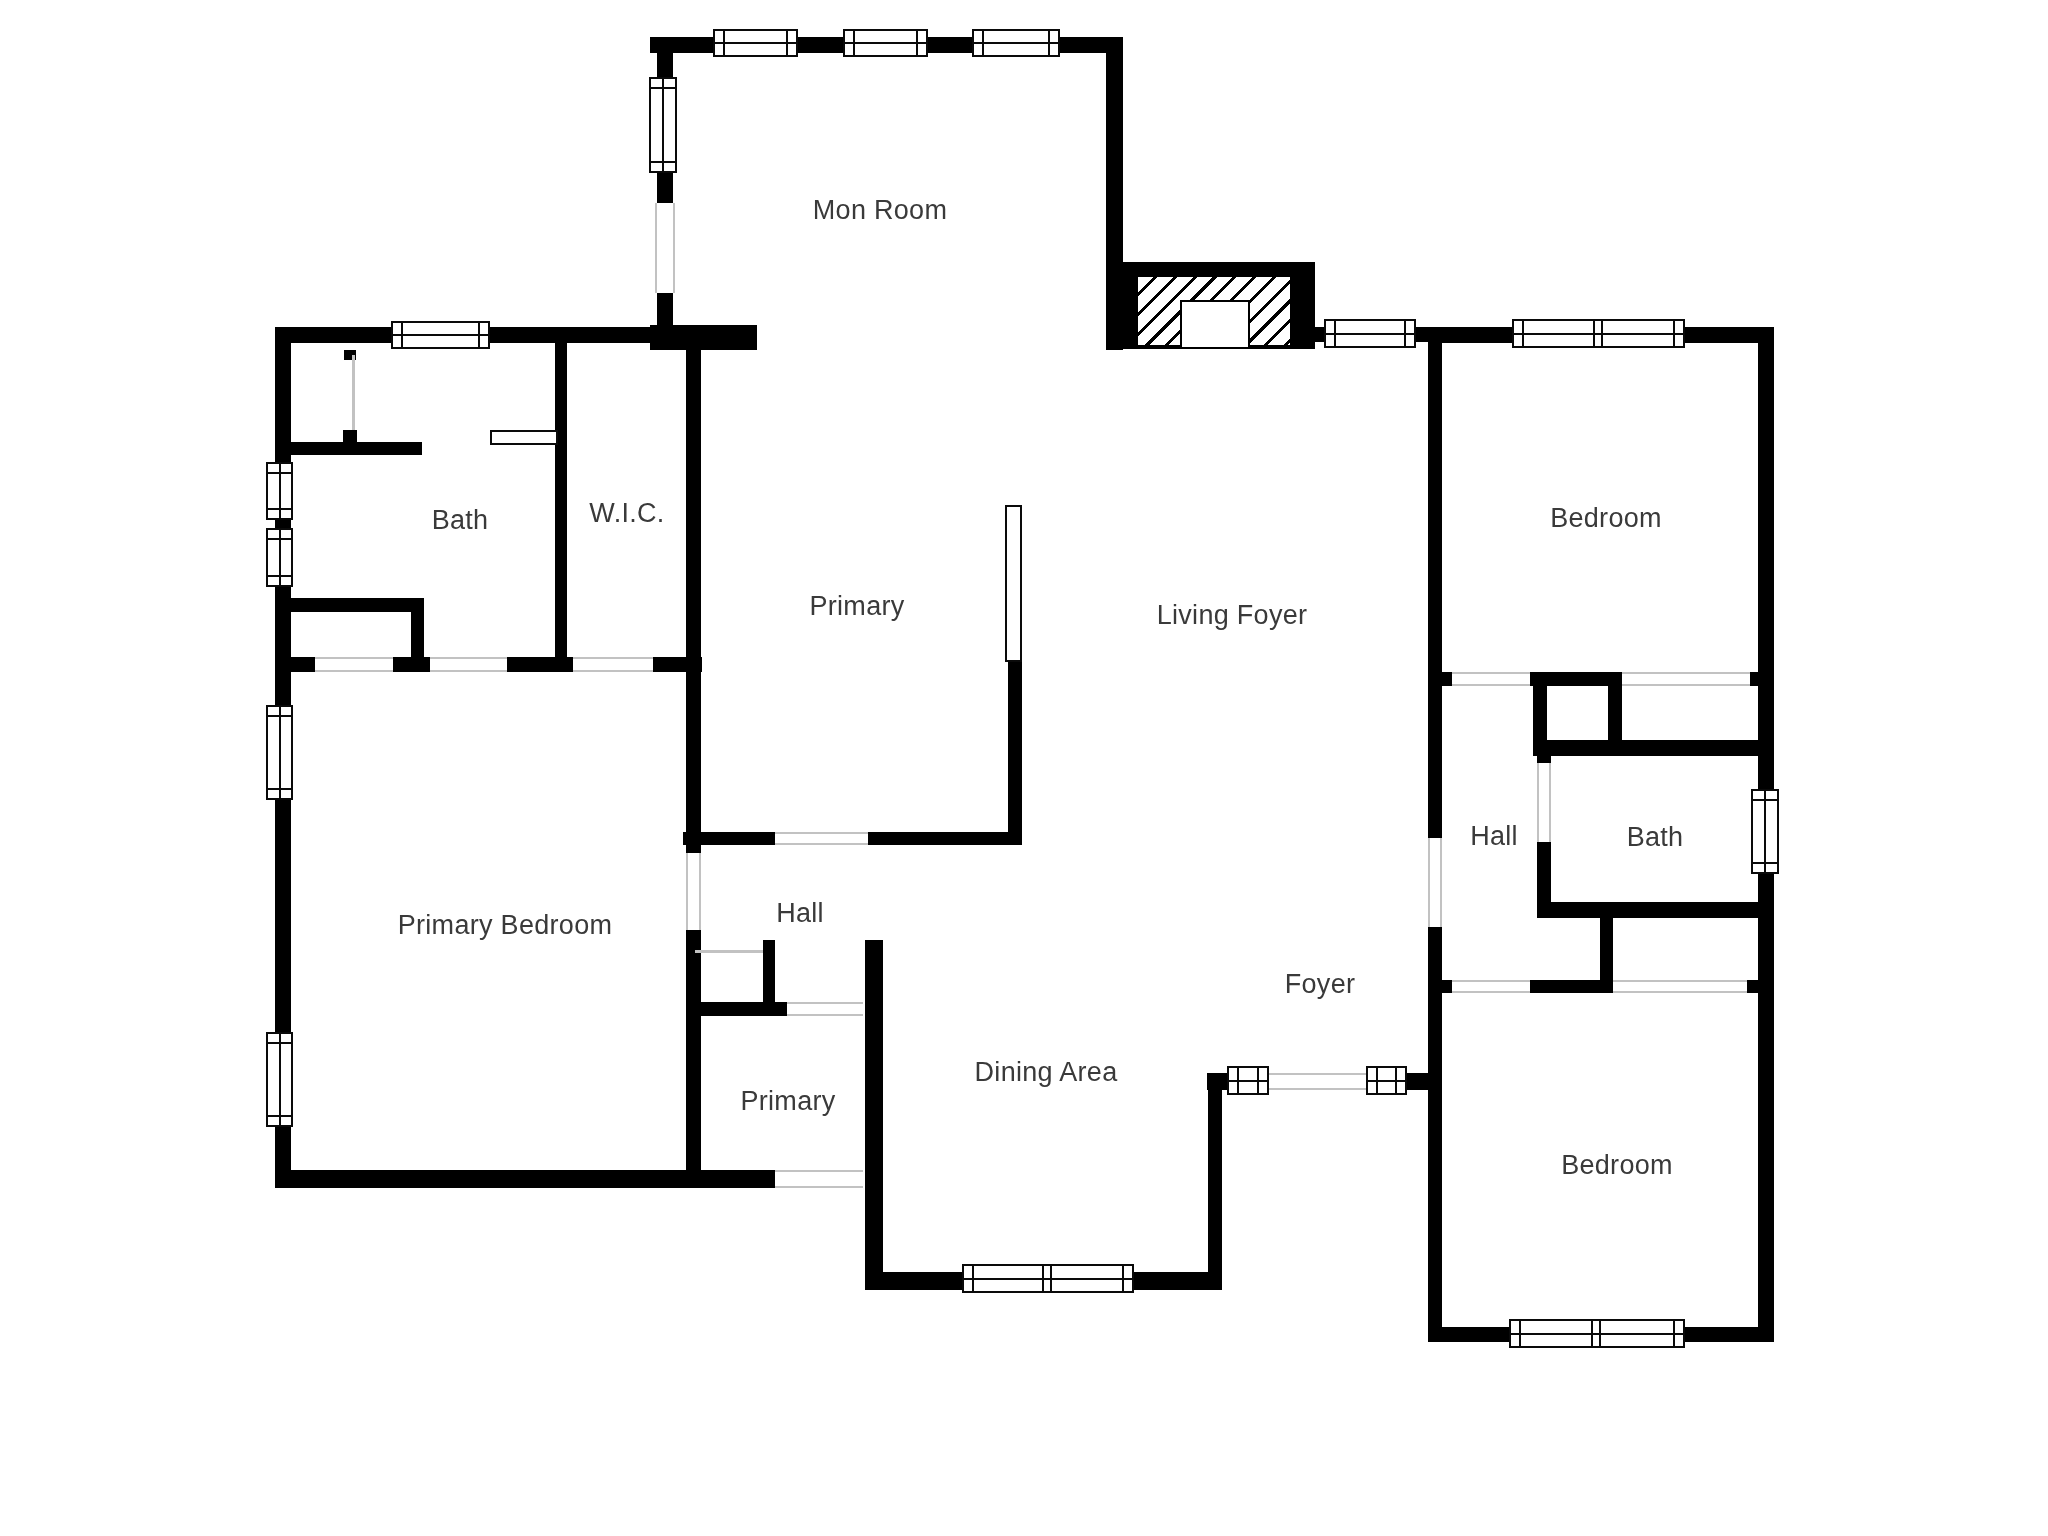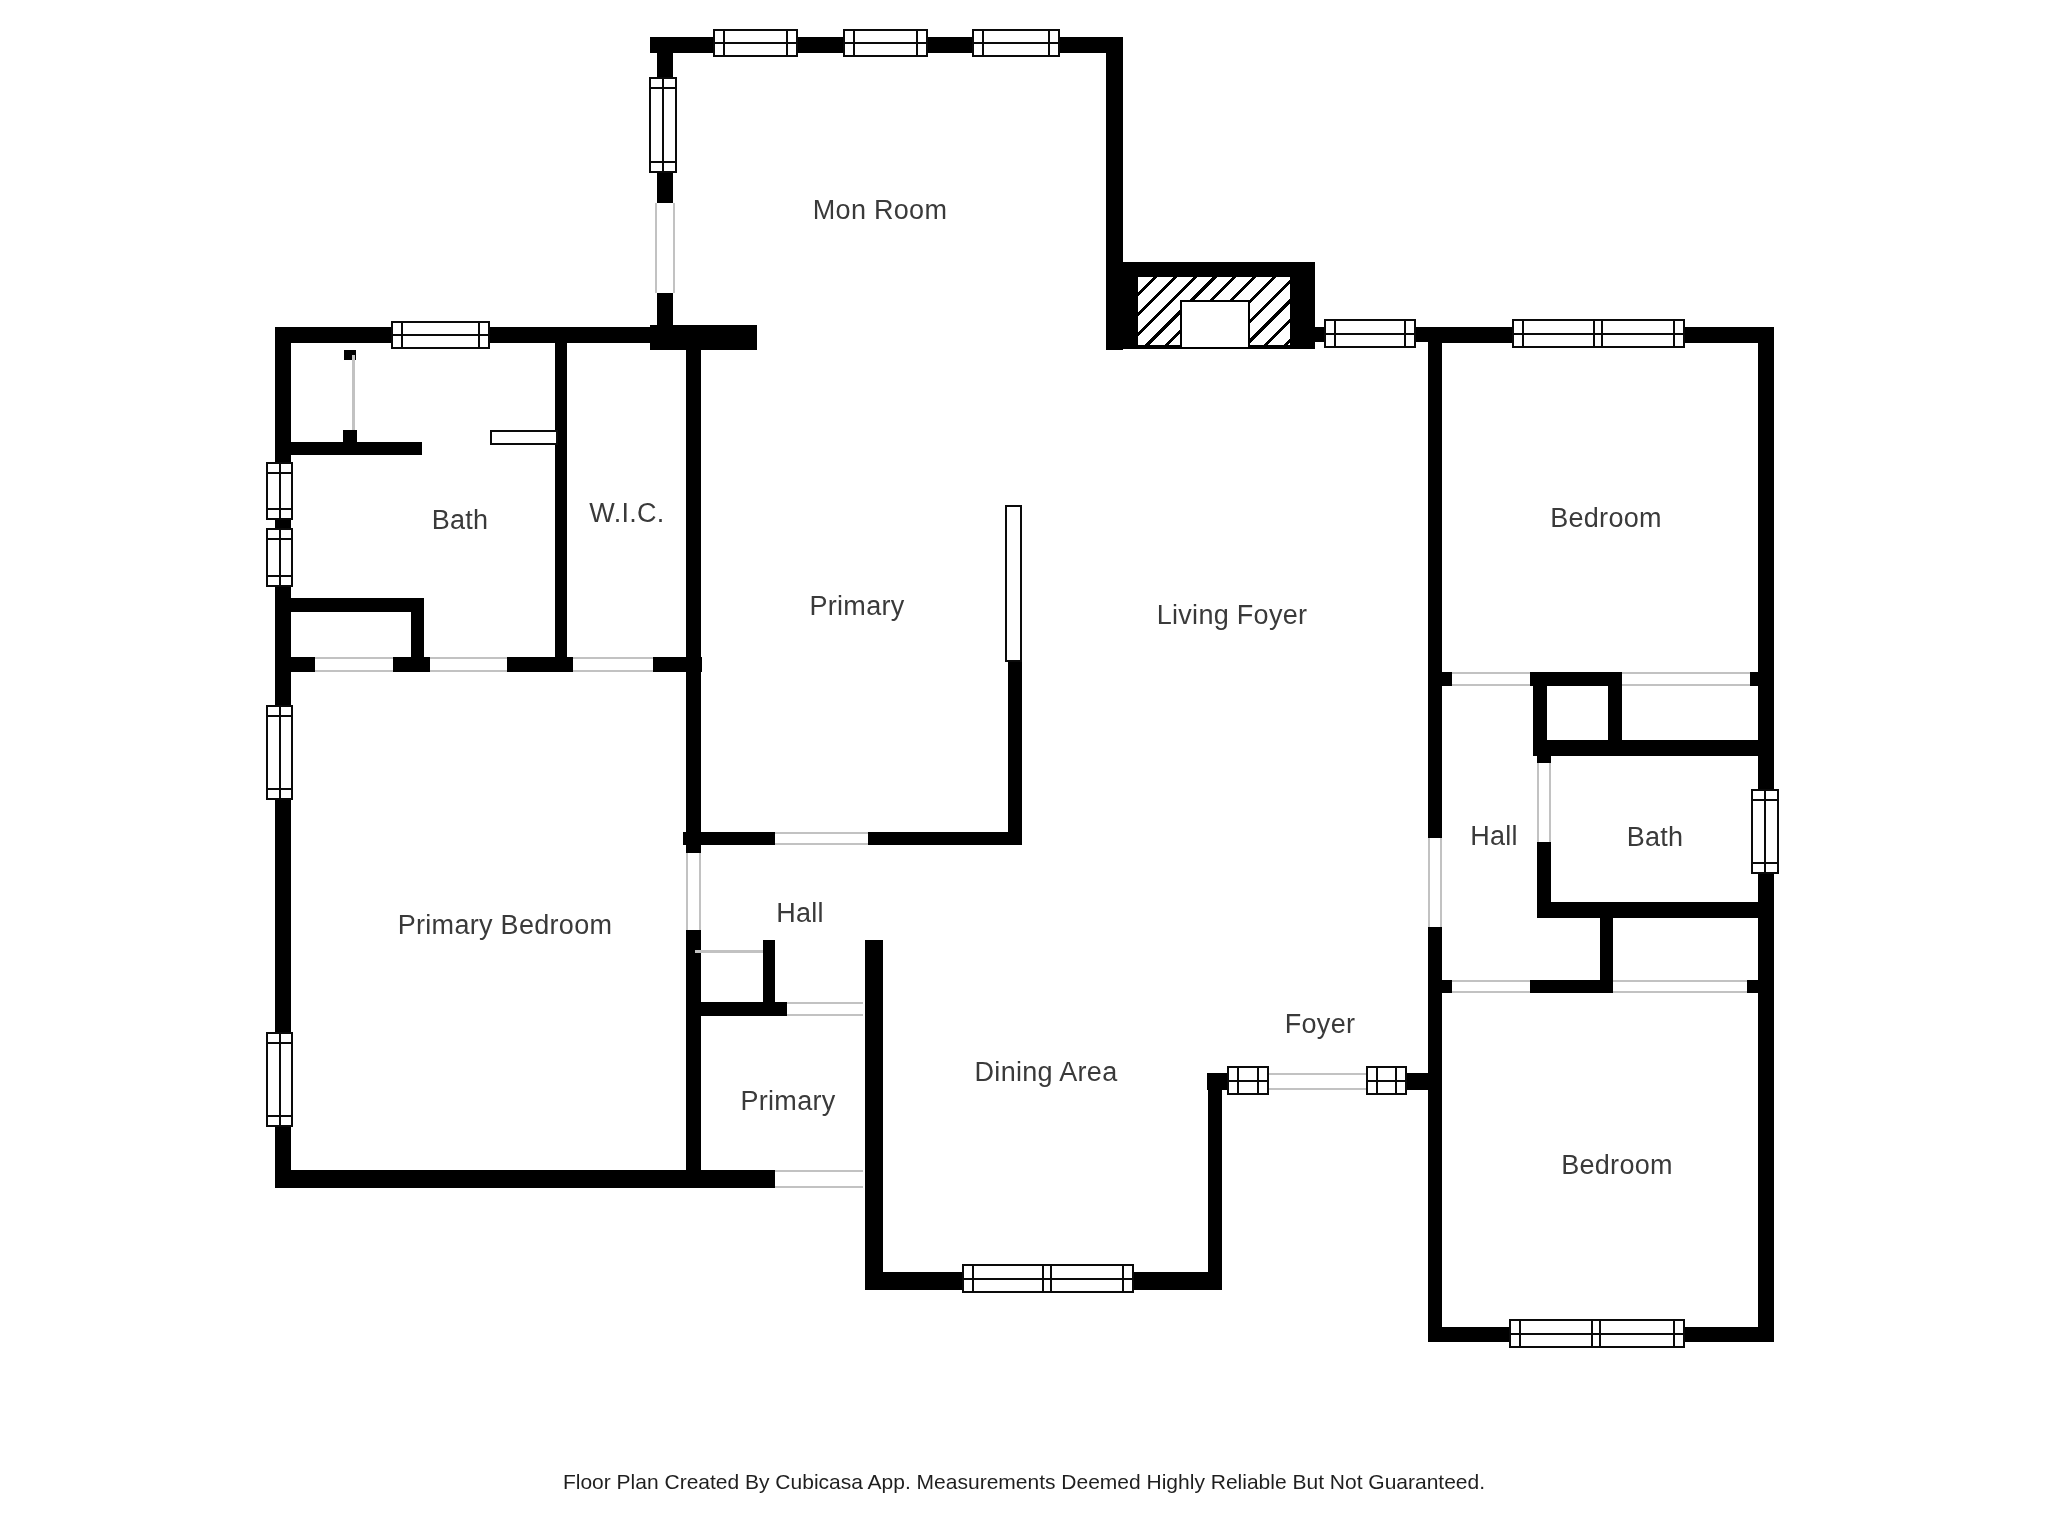--- a/index.html
+++ b/index.html
@@ -38,21 +38,20 @@
     text-align:center;
     color:#1f1f1f;
     font-size:21px;
     font-family:"Liberation Sans", sans-serif;
   }
 </style>
 </head>
 <body>
 
 <div class="plan">
-  <div class="footer">Floor Plan Created By Cubicasa App. Measurements Deemed Highly Reliable But Not Guaranteed.</div>
 <div class="wall" style="left: 650px; top: 37px; width: 473px; height: 16px;"></div>
     <div class="wall" style="left: 657px; top: 37px; width: 16px; height: 313px;"></div>
     <div class="wall" style="left: 1106px; top: 37px; width: 17px; height: 313px;"></div>
     <div class="wall" style="left: 650px; top: 325px; width: 107px; height: 25px;"></div>
     <div class="wall" style="left: 275px; top: 327px; width: 427px; height: 16px;"></div>
     <div class="wall" style="left: 275px; top: 343px; width: 16px; height: 845px;"></div>
     <div class="wall" style="left: 275px; top: 1170px; width: 500px; height: 18px;"></div>
     <div class="wall" style="left: 344px; top: 350px; width: 12px; height: 10px;"></div>
     <div class="wall" style="left: 343px; top: 430px; width: 14px; height: 13px;"></div>
     <div class="wall" style="left: 291px; top: 442px; width: 131px; height: 13px;"></div>
@@ -195,17 +194,17 @@
     <div class="room-label" style="left: 880px; top: 210px;">Mon Room</div>
     <div class="room-label" style="left: 460px; top: 520px;">Bath</div>
     <div class="room-label" style="left: 627px; top: 513px;">W.I.C.</div>
     <div class="room-label" style="left: 857px; top: 606px;">Primary</div>
     <div class="room-label" style="left: 1232px; top: 615px;">Living Foyer</div>
     <div class="room-label" style="left: 1606px; top: 518px;">Bedroom</div>
     <div class="room-label" style="left: 505px; top: 925px;">Primary Bedroom</div>
     <div class="room-label" style="left: 800px; top: 913px;">Hall</div>
     <div class="room-label" style="left: 1494px; top: 836px;">Hall</div>
     <div class="room-label" style="left: 1655px; top: 837px;">Bath</div>
-    <div class="room-label" style="left: 1320px; top: 1024px;">Foyer</div>
+    <div class="room-label" style="left: 1320px; top: 984px;">Foyer</div>
     <div class="room-label" style="left: 788px; top: 1101px;">Primary</div>
     <div class="room-label" style="left: 1046px; top: 1072px;">Dining Area</div>
     <div class="room-label" style="left: 1617px; top: 1165px;">Bedroom</div>
   </div>
 
 </body></html>

